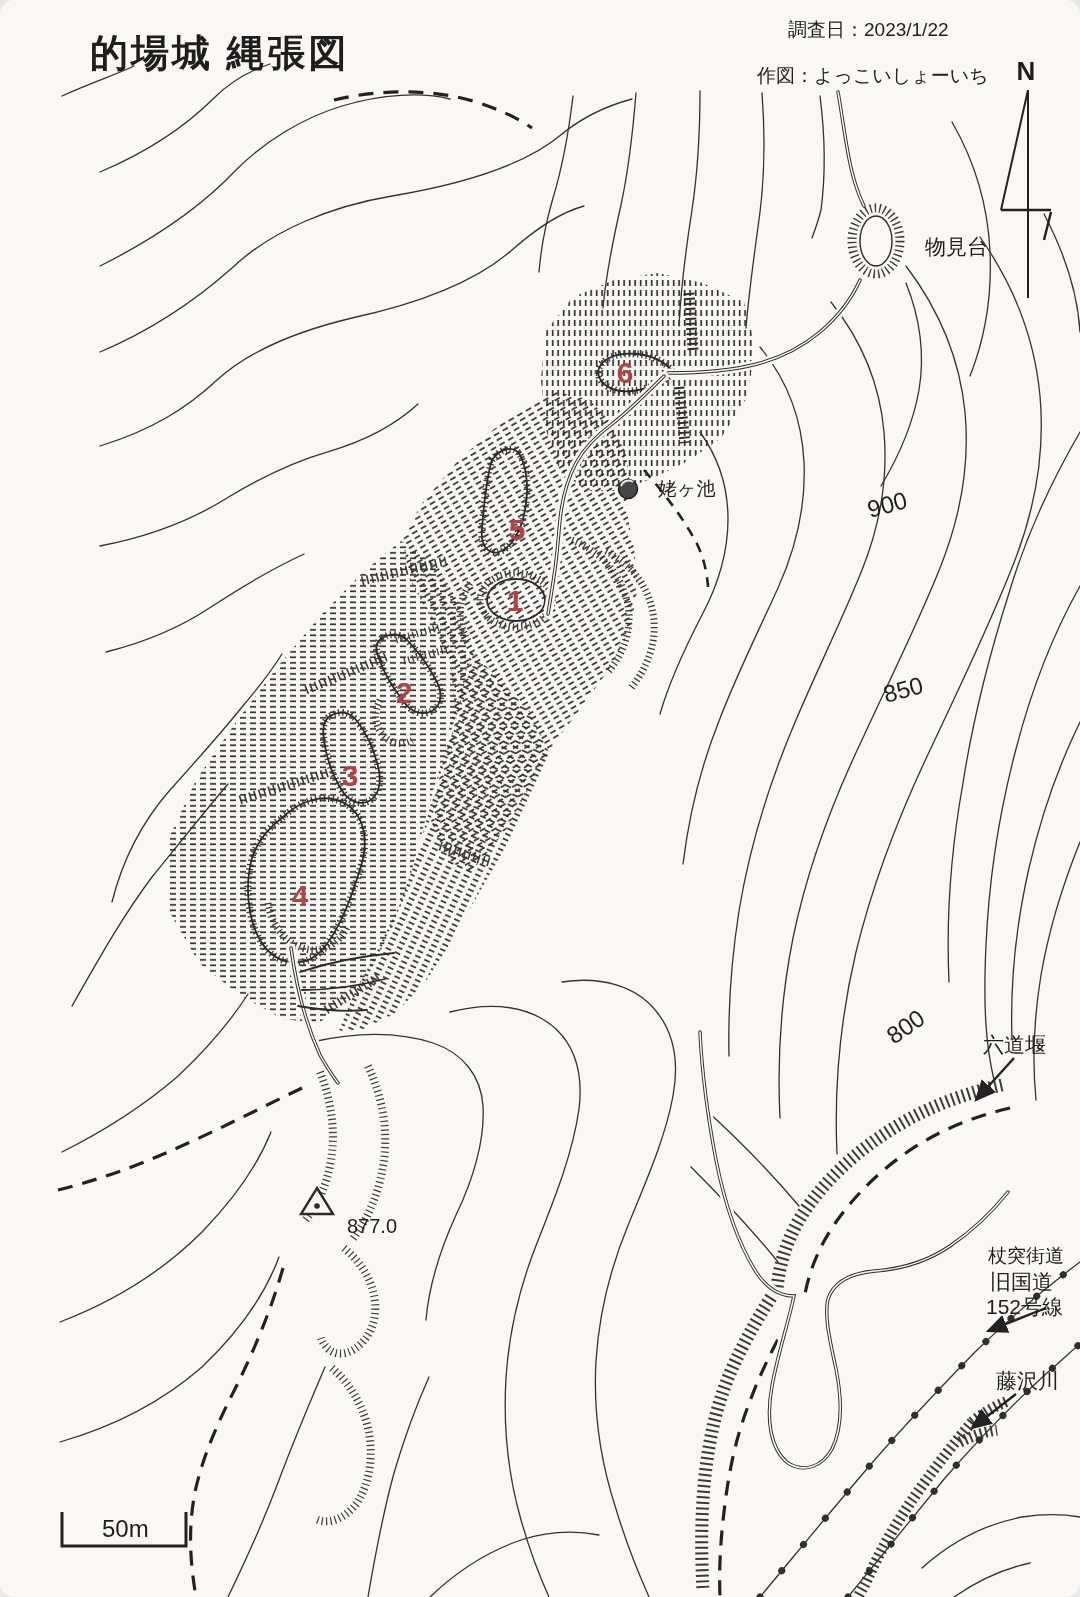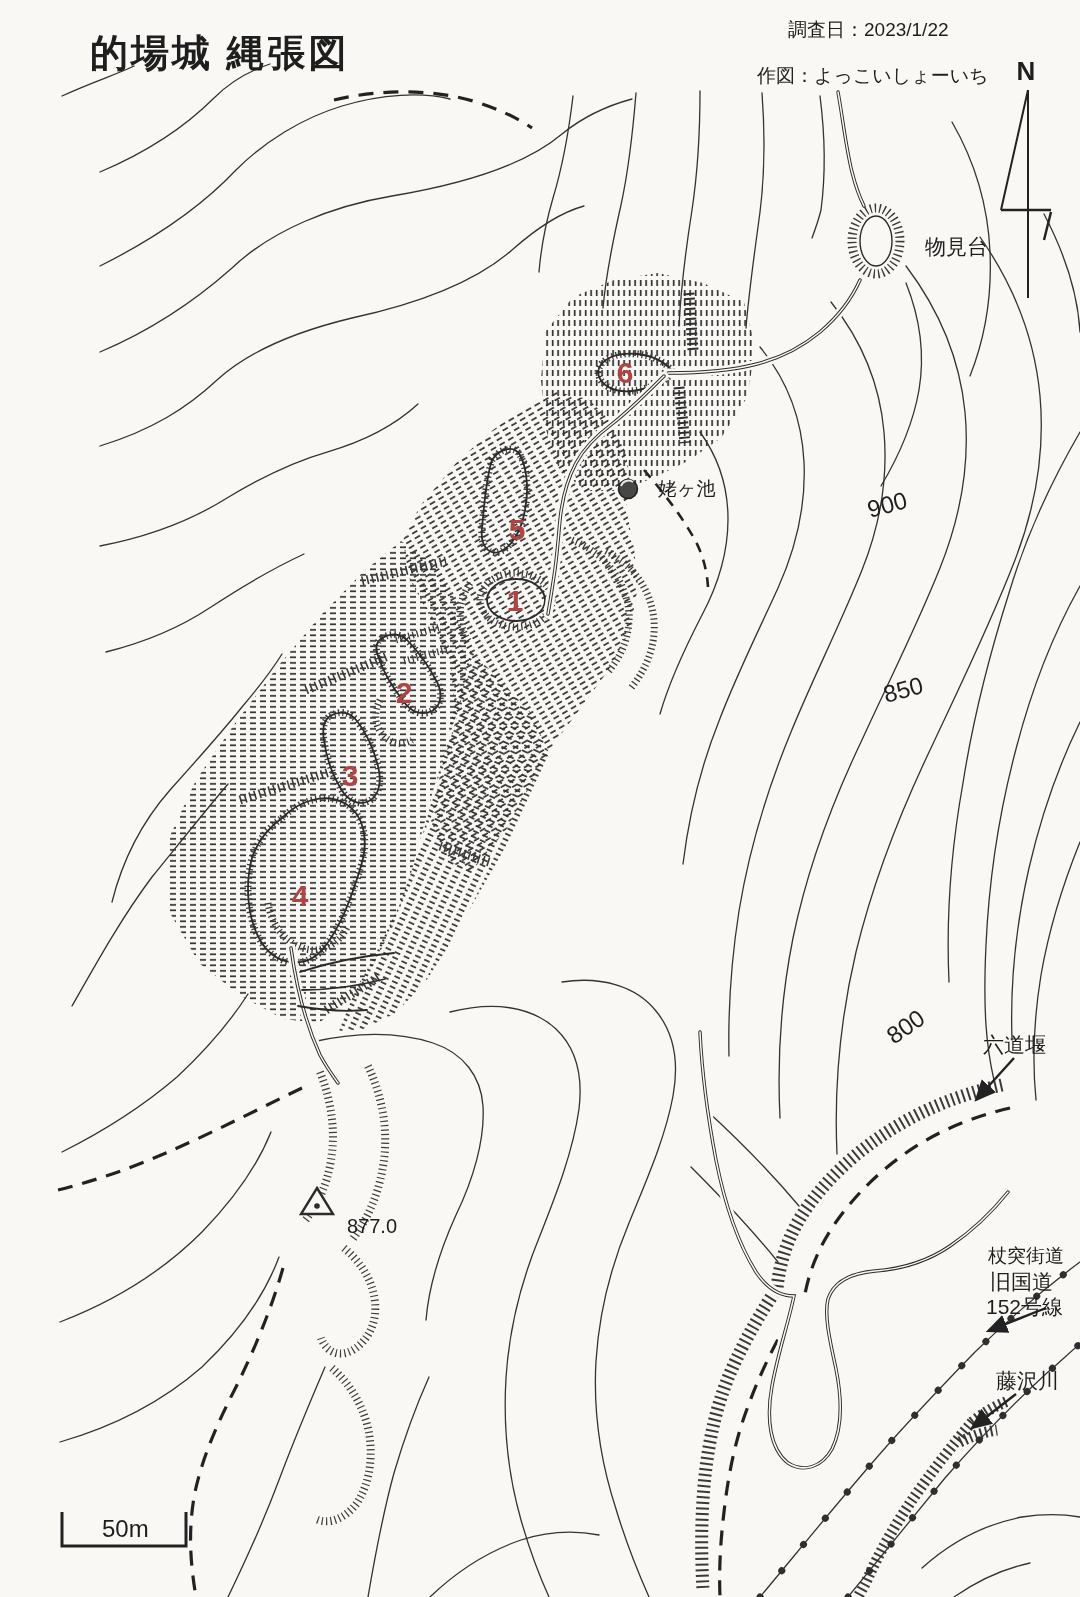--- a/index.html
+++ b/index.html
@@ -1,17 +1,17 @@
 <!DOCTYPE html>
 <html><head>
 <meta charset="utf-8">
 <style>
   html,body{margin:0;padding:0;background:#e8e8e8;}
   .page{position:relative;width:1080px;height:1597px;background:#f9f8f4;overflow:hidden;
-        font-family:"Liberation Sans","DejaVu Sans",sans-serif;}
+        font-family:"Liberation Sans","DejaVu Sans",sans-serif;border-radius:15px;}
   svg{display:block}
   text{fill:#1e1e1e;}
   .ttl{font-size:38px;font-weight:bold;letter-spacing:3px;}
   .meta{font-size:19px;}
   .lbl{font-size:21px;}
   .lbl-s{font-size:19px;}
   .elev{font-size:24px;}
   .num{font-size:30px;font-weight:bold;fill:#b04343;}
   .n{font-size:26px;font-weight:bold;}
   .scale{font-size:24px;}

